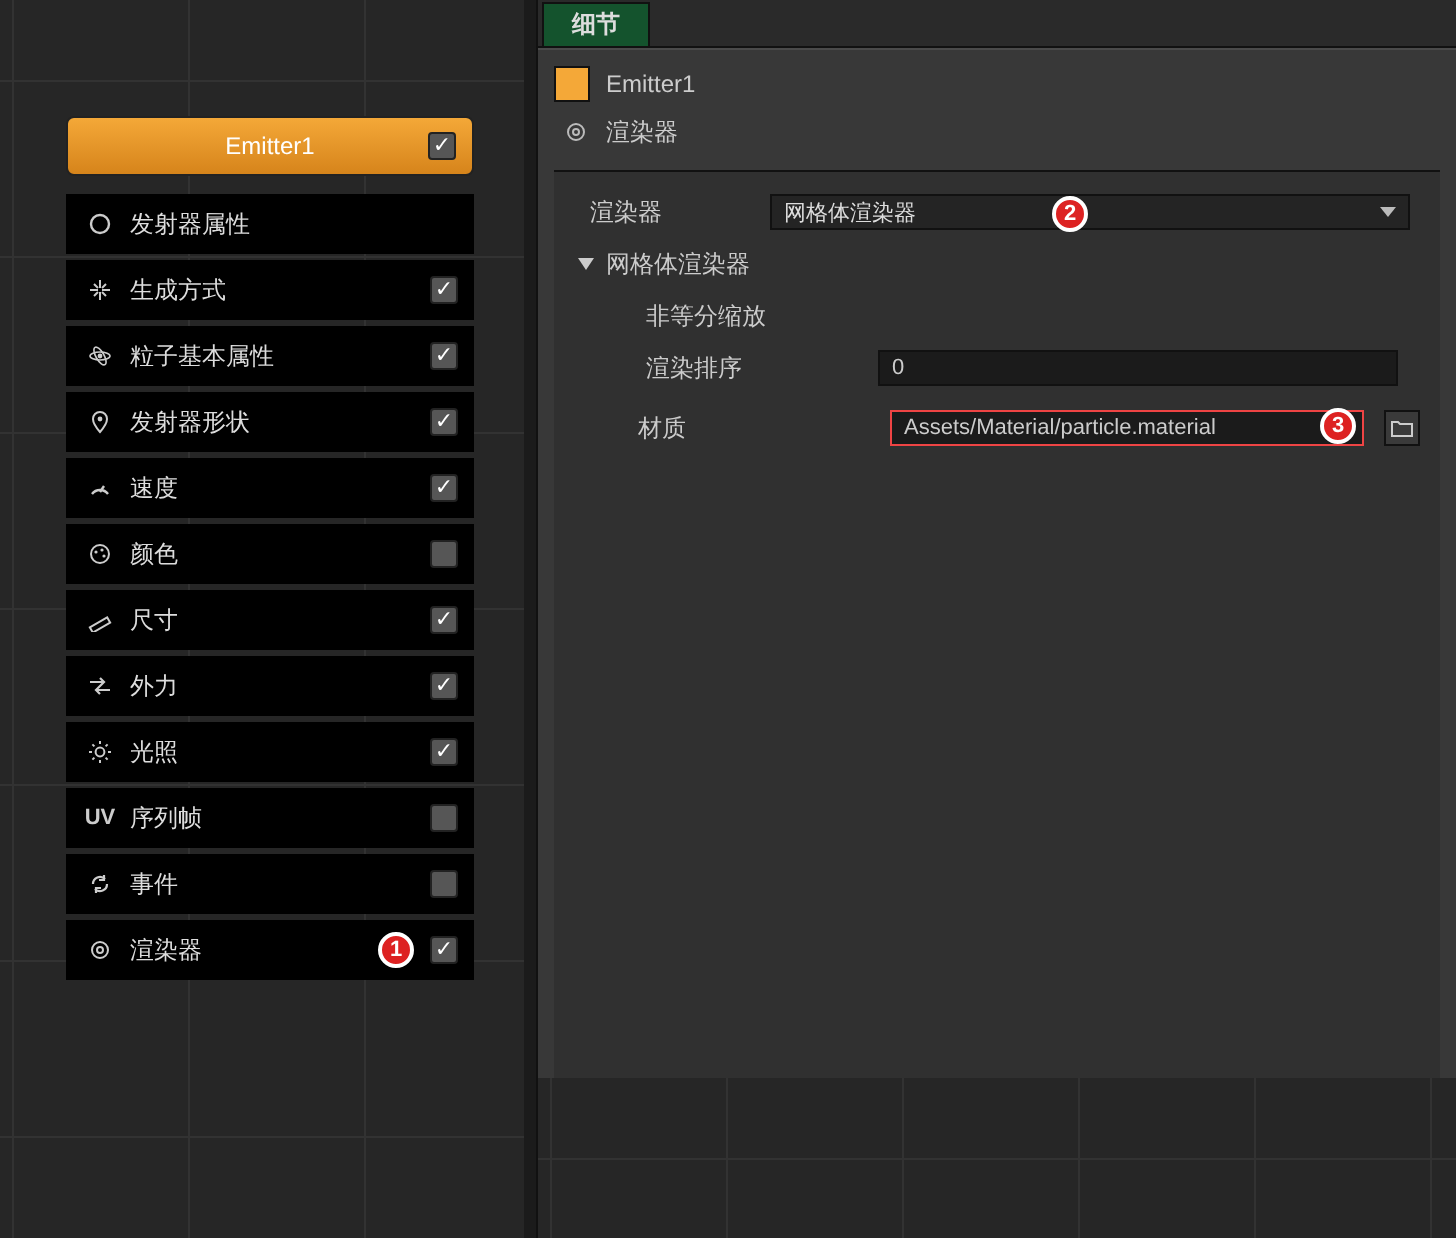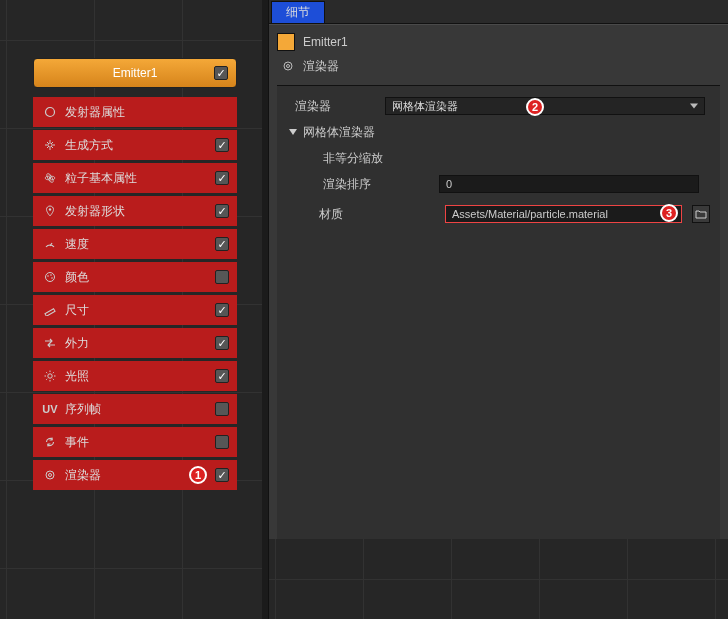--- a/index.html
+++ b/index.html
@@ -44,21 +44,21 @@
     display: flex; align-items: center; justify-content: center;
     color: #fff; font-size: 12px;
     position: relative;
     margin-bottom: 6px;
   }
   .emitter-header .chk {
     position: absolute; right: 8px; top: 50%; transform: translateY(-50%);
   }
   .row {
     height: 30px;
-    background: #b91c1c;
+    background: #000000;
     display: flex; align-items: center;
     padding: 0 8px 0 10px;
     gap: 8px;
     position: relative;
   }
   .row .ic { width: 14px; height: 14px; display:flex; align-items:center; justify-content:center; color:#ccc; }
   .row .lbl { flex: 1; color: #ddd; }
   .row .chk { margin-left: auto; }
   .chk {
     width: 14px; height: 14px;
@@ -91,25 +91,26 @@
     display: flex; flex-direction: column;
     border-left: 1px solid #111;
   }
   .tab-bar {
     height: 24px; background: #2a2a2a;
     display: flex; align-items: flex-end;
     border-bottom: 1px solid #111;
   }
   .tab {
     height: 22px; padding: 0 14px;
-    background: #1d4ed8;
+    background: #14532d;
     border: 1px solid #111; border-bottom: none;
     display: flex; align-items: center;
     color: #ddd; font-size: 12px;
     margin-left: 2px;
+    font-weight: bold;
   }
   .detail-body {
     flex: 1; background: #383838;
     border-top: 1px solid #4a4a4a;
     padding: 6px 8px;
     display: flex; flex-direction: column; gap: 2px;
     position: relative;
   }
   .bg-bottom {
     position: absolute; left:0; right:0; bottom:0; height:80px;

